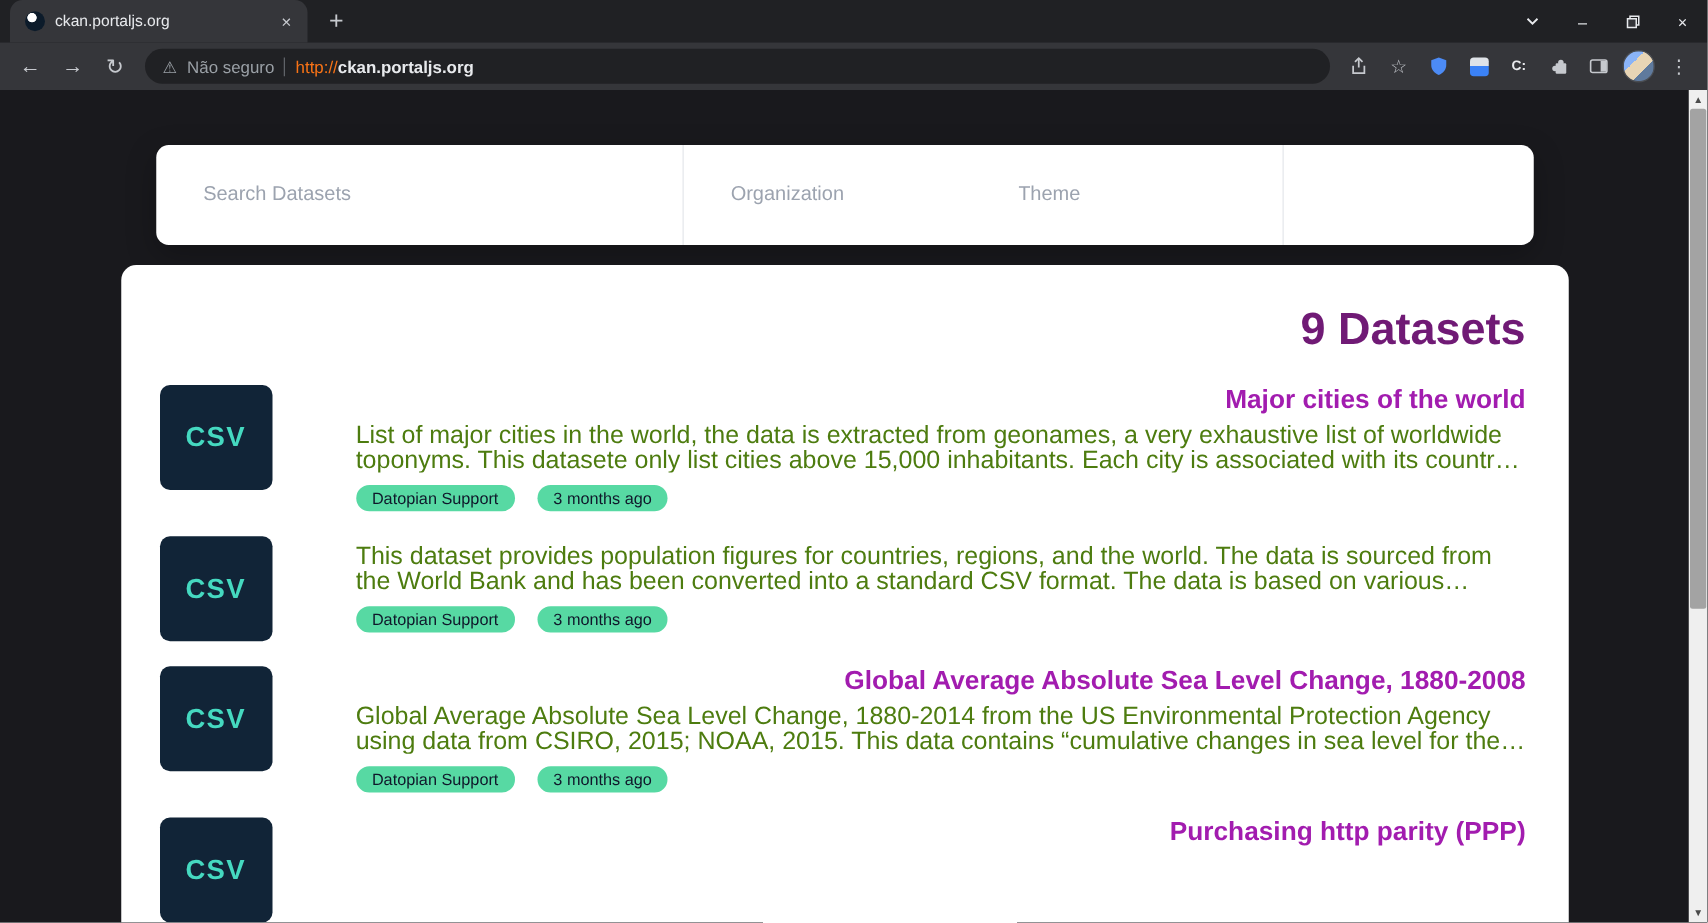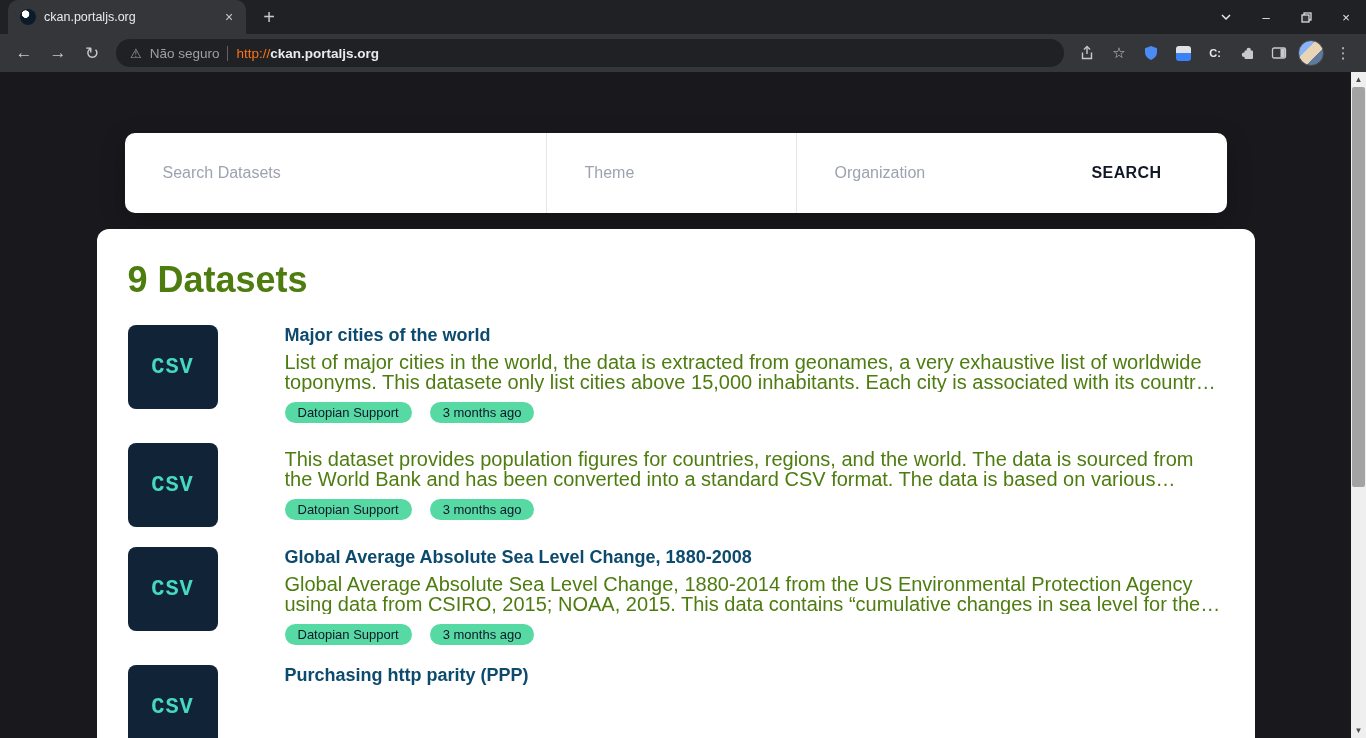--- a/index.html
+++ b/index.html
@@ -56,21 +56,21 @@
     position:absolute; top:0; right:0; width:15px; height:100%;
     background:#efefef; z-index:5; display:flex; flex-direction:column; align-items:center;
   }
   .scroll-arrow { height:15px; width:100%; text-align:center; font-size:8px; line-height:15px; color:#4a4a4a; cursor:pointer; }
   .scroll-arrow.down { position:absolute; bottom:0; }
   .scroll-thumb { position:absolute; top:15px; left:1px; width:13px; height:400px; background:#a3a3a3; border-radius:2px; cursor:grab; }
 
   .content { width:1351px; }
 
   .search-card {
-    width:1102px; height:80px; margin:61px auto 0;
+    width:1102px; height:80px; margin:44px auto 0;
     background:#ffffff; border-radius:10px;
     display:flex; align-items:stretch;
     box-shadow:0 8px 24px rgba(0,0,0,0.25);
   }
   .search-cell { display:flex; align-items:center; padding:0 36px; border-right:1px solid #e5e7eb; }
   .search-cell.c1 { width:422px; }
   .search-cell.c2 { width:250px; }
   .search-cell.c3 { width:230px; border-right:none; }
   .search-cell input {
     border:none; outline:none; background:transparent;
@@ -81,31 +81,31 @@
     flex:1; border:none; background:none; cursor:pointer;
     font-family:"Liberation Sans", sans-serif;
     font-size:16px; font-weight:700; letter-spacing:0.4px; color:#111827;
   }
 
   .results-card {
     width:1158px; margin:16px auto 0;
     background:#ffffff; border-radius:12px;
     padding:30px 34px 40px 31px;
   }
-  .results-heading { margin:0 0 24px; font-size:36px; font-weight:700; color:#4d7c0f; }
+  .results-heading { margin:0 0 24px; font-size:36px; font-weight:700; color:#701a75;text-align:right; }
 
   .dataset-row { display:flex; margin-bottom:20px; cursor:pointer; }
   .format-box {
     width:90px; height:84px; flex:none; border-radius:8px;
     background:#112437; color:#45d9c0;
     display:grid; place-items:center;
-    font-size:22px; font-weight:700; letter-spacing:1px;font-family:Liberation Mono, monospace;
+    font-size:22px; font-weight:700; letter-spacing:1px;
   }
   .row-body { margin-left:67px; flex:1; min-width:0; }
-  .row-title { margin:0 0 6px; font-size:18px; font-weight:700; color:#0c4a6e; }
+  .row-title { margin:0 0 6px; font-size:21px; font-weight:700; color:#a21caf;text-align:right; }
   .row-desc {
     margin:6px 0 10px; font-size:20px; line-height:20px; color:#4d7c0f;
     display:-webkit-box; -webkit-line-clamp:2; -webkit-box-orient:vertical; overflow:hidden;
   }
   .row-tags { display:flex; gap:18px; }
   .tag {
     background:#57d9a3; color:#0f172a; font-size:13px;
     padding:3px 13px; border-radius:999px; white-space:nowrap;
   }
 </style>
@@ -193,27 +193,26 @@
     <div class="scroll-thumb"></div>
     <div class="scroll-arrow down">▼</div>
   </div>
 
   <div class="content">
 
     <div class="search-card">
       <div class="search-cell c1">
         <input type="text" placeholder="Search Datasets" style="">
       </div>
+      <div class="search-cell c3">
+        <input type="text" placeholder="Organization" style="">
+      </div>
       <div class="search-cell c2">
         <input type="text" placeholder="Theme" style="">
       </div>
-      <div class="search-cell c3">
-        <input type="text" placeholder="Organization" style="">
-      </div>
-      <button class="search-button">SEARCH</button>
     </div>
 
     <div class="results-card">
       <h1 class="results-heading">9 Datasets</h1>
 
       <div class="dataset-row">
         <div class="format-box">CSV</div>
         <div class="row-body">
           <h2 class="row-title">Major cities of the world</h2>
           <p class="row-desc">List of major cities in the world, the data is extracted from geonames, a very exhaustive list of worldwide toponyms. This datasete only list cities above 15,000 inhabitants. Each city is associated with its country and subcountry to reduce the number of...</p>

